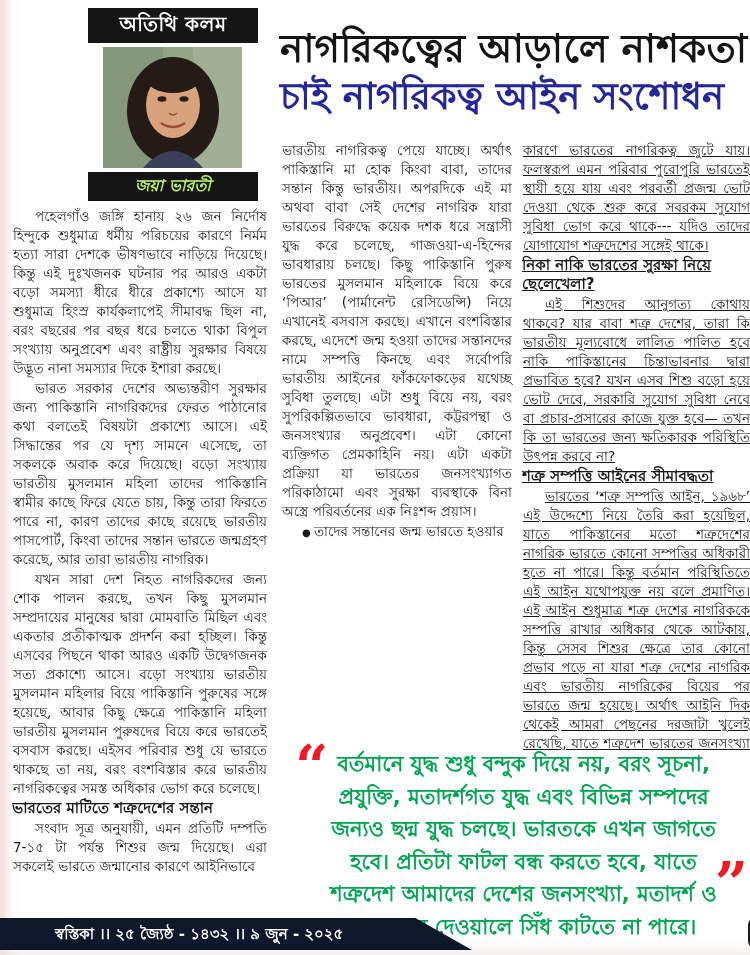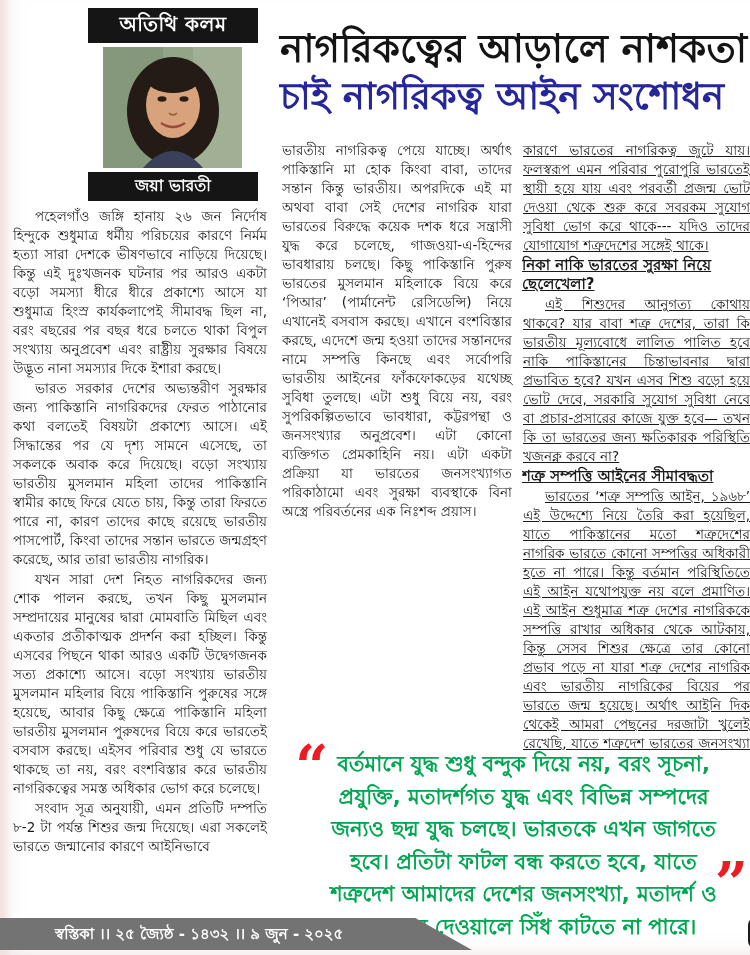--- a/index.html
+++ b/index.html
@@ -16,22 +16,22 @@
   
   .kicker{position:absolute;left:88px;top:8px;width:170px;height:35px;
     background:#151515;color:#fff;display:flex;align-items:center;justify-content:center;
     font-size:20px;font-weight:bold;letter-spacing:.5px;}
   .headline{position:absolute;left:280px;top:26px;width:480px;text-align:left;}
   .headline .l1{margin:0;font-size:39px;line-height:1.2;font-weight:700;color:#141414;}
   .headline .l2{margin:2px 0 0 0;font-size:37px;line-height:1.2;font-weight:700;}
   .photo{position:absolute;left:103px;top:47px;width:139px;height:121px;overflow:hidden;background:#8fa08a;}
   .photo svg{display:block;width:100%;height:100%;}
   .caption{position:absolute;left:88px;top:172px;width:170px;height:29px;
-    background:#151515;color:#ffffff;display:flex;align-items:center;justify-content:center;
-    font-size:16px;font-weight:bold;}
+    background:#151515;color:#bef264;display:flex;align-items:center;justify-content:center;
+    font-size:16px;font-weight:bold;font-style:italic;}
   
   .col{position:absolute;font-size:13.5px;line-height:19px;text-align:justify;overflow:hidden;}
   .col1{left:12px;top:206px;width:256px;height:704px;}
   .col2{left:281px;top:140px;width:232px;height:600px;}
   .col3{left:522px;top:140px;width:229px;height:614px;text-decoration:underline;}
   .col p{margin:1px;}
   .col .para{text-indent:22px;}
   .col .para.noindent{text-indent:0;}
   .col .subhead{margin:0;font-size:15px;line-height:19px;font-weight:bold;text-align:left;}
   .col .bullet{text-indent:20px;}
@@ -39,21 +39,21 @@
   
   .pullquote{position:absolute;left:295px;top:742px;width:453px;height:172px;}
   .pq-text{margin:0;padding:6px 26px 0 30px;text-align:center;
     font-size:21px;line-height:1.55;font-weight:bold;}
   .pq-mark{position:absolute;font-family:"DejaVu Serif","Liberation Serif",serif;
     font-size:58px;font-weight:bold;line-height:1;}
   .pq-open{left:0;top:-4px;}
   .pq-close{right:0;bottom:2px;}
   
   .footer-bar{position:absolute;left:0;top:918px;width:472px;height:32px;
-    background:#737373;color:#fff;display:flex;align-items:center;
+    background:#0f172a;color:#fff;display:flex;align-items:center;
     padding-left:55px;box-sizing:border-box;font-size:15px;font-weight:bold;
     clip-path:polygon(0 0,88% 0,100% 100%,0 100%);}
   .page-badge{position:absolute;right:16px;top:918px;width:30px;height:30px;
     background:#1b1b1b;color:#fff;border-radius:7px;display:flex;align-items:center;
     justify-content:center;font-size:15px;font-weight:bold;}
 </style>
 </head>
 <body>
 
 <div class="page">
@@ -85,29 +85,31 @@
   </div>
 
   <div class="caption">
     <span>জয়া ভারতী</span>
   </div>
 
   <div class="col col1">
       <p class="para">পহেলগাঁও জঙ্গি হানায় ২৬ জন নির্দোষ হিন্দুকে শুধুমাত্র ধর্মীয় পরিচয়ের কারণে নির্মম হত্যা সারা দেশকে ভীষণভাবে নাড়িয়ে দিয়েছে। কিন্তু এই দুঃখজনক ঘটনার পর আরও একটা বড়ো সমস্যা ধীরে ধীরে প্রকাশ্যে আসে যা শুধুমাত্র হিংস্র কার্যকলাপেই সীমাবদ্ধ ছিল না, বরং বছরের পর বছর ধরে চলতে থাকা বিপুল সংখ্যায় অনুপ্রবেশ এবং রাষ্ট্রীয় সুরক্ষার বিষয়ে উদ্ভূত নানা সমস্যার দিকে ইশারা করছে।</p>
       <p class="para">ভারত সরকার দেশের অভ্যন্তরীণ সুরক্ষার জন্য পাকিস্তানি নাগরিকদের ফেরত পাঠানোর কথা বলতেই বিষয়টা প্রকাশ্যে আসে। এই সিদ্ধান্তের পর যে দৃশ্য সামনে এসেছে, তা সকলকে অবাক করে দিয়েছে। বড়ো সংখ্যায় ভারতীয় মুসলমান মহিলা তাদের পাকিস্তানি স্বামীর কাছে ফিরে যেতে চায়, কিন্তু তারা ফিরতে পারে না, কারণ তাদের কাছে রয়েছে ভারতীয় পাসপোর্ট, কিংবা তাদের সন্তান ভারতে জন্মগ্রহণ করেছে, আর তারা ভারতীয় নাগরিক।</p>
       <p class="para">যখন সারা দেশ নিহত নাগরিকদের জন্য শোক পালন করছে, তখন কিছু মুসলমান সম্প্রদায়ের মানুষের দ্বারা মোমবাতি মিছিল এবং একতার প্রতীকাত্মক প্রদর্শন করা হচ্ছিল। কিন্তু এসবের পিছনে থাকা আরও একটি উদ্বেগজনক সত্য প্রকাশ্যে আসে। বড়ো সংখ্যায় ভারতীয় মুসলমান মহিলার বিয়ে পাকিস্তানি পুরুষের সঙ্গে হয়েছে, আবার কিছু ক্ষেত্রে পাকিস্তানি মহিলা ভারতীয় মুসলমান পুরুষদের বিয়ে করে ভারতেই বসবাস করছে। এইসব পরিবার শুধু যে ভারতে থাকছে তা নয়, বরং বংশবিস্তার করে ভারতীয় নাগরিকত্বের সমস্ত অধিকার ভোগ করে চলেছে।</p>
-      <p class="para">সংবাদ সূত্র অনুযায়ী, এমন প্রতিটি দম্পতি ৮-2 টা পর্যন্ত শিশুর জন্ম দিয়েছে। এরা সকলেই ভারতে জন্মানোর কারণে আইনিভাবে</p>
+      <h3 class="subhead">ভারতের মাটিতে শত্রুদেশের সন্তান</h3>
+      <p class="para">সংবাদ সূত্র অনুযায়ী, এমন প্রতিটি দম্পতি 7-১৫ টা পর্যন্ত শিশুর জন্ম দিয়েছে। এরা সকলেই ভারতে জন্মানোর কারণে আইনিভাবে</p>
     </div>
   <div class="col col2">
       <p class="para noindent">ভারতীয় নাগরিকত্ব পেয়ে যাচ্ছে। অর্থাৎ পাকিস্তানি মা হোক কিংবা বাবা, তাদের সন্তান কিন্তু ভারতীয়। অপরদিকে এই মা অথবা বাবা সেই দেশের নাগরিক যারা ভারতের বিরুদ্ধে কয়েক দশক ধরে সন্ত্রাসী যুদ্ধ করে চলেছে, গাজওয়া-এ-হিন্দের ভাবধারায় চলছে। কিছু পাকিস্তানি পুরুষ ভারতের মুসলমান মহিলাকে বিয়ে করে ‘পিআর’ (পার্মানেন্ট রেসিডেন্সি) নিয়ে এখানেই বসবাস করছে। এখানে বংশবিস্তার করছে, এদেশে জন্ম হওয়া তাদের সন্তানদের নামে সম্পত্তি কিনছে এবং সর্বোপরি ভারতীয় আইনের ফাঁকফোকড়ের যথেচ্ছ সুবিধা তুলছে। এটা শুধু বিয়ে নয়, বরং সুপরিকল্পিতভাবে ভাবধারা, কট্টরপন্থা ও জনসংখ্যার অনুপ্রবেশ। এটা কোনো ব্যক্তিগত প্রেমকাহিনি নয়। এটা একটা প্রক্রিয়া যা ভারতের জনসংখ্যাগত পরিকাঠামো এবং সুরক্ষা ব্যবস্থাকে বিনা অস্ত্রে পরিবর্তনের এক নিঃশব্দ প্রয়াস।</p>
+      <p class="bullet">তাদের সন্তানের জন্ম ভারতে হওয়ার</p>
     </div>
   <div class="col col3">
       <p class="para noindent">কারণে ভারতের নাগরিকত্ব জুটে যায়। ফলস্বরূপ এমন পরিবার পুরোপুরি ভারতেই স্থায়ী হয়ে যায় এবং পরবর্তী প্রজন্ম ভোট দেওয়া থেকে শুরু করে সবরকম সুযোগ সুবিধা ভোগ করে থাকে--- যদিও তাদের যোগাযোগ শত্রুদেশের সঙ্গেই থাকে।</p>
       <h3 class="subhead">নিকা নাকি ভারতের সুরক্ষা নিয়ে ছেলেখেলা?</h3>
-      <p class="para">এই শিশুদের আনুগত্য কোথায় থাকবে? যার বাবা শত্রু দেশের, তারা কি ভারতীয় মূল্যবোধে লালিত পালিত হবে নাকি পাকিস্তানের চিন্তাভাবনার দ্বারা প্রভাবিত হবে? যখন এসব শিশু বড়ো হয়ে ভোট দেবে, সরকারি সুযোগ সুবিধা নেবে বা প্রচার-প্রসারের কাজে যুক্ত হবে— তখন কি তা ভারতের জন্য ক্ষতিকারক পরিস্থিতি খজনক্ন করবে না?</p>
+      <p class="para">এই শিশুদের আনুগত্য কোথায় থাকবে? যার বাবা শত্রু দেশের, তারা কি ভারতীয় মূল্যবোধে লালিত পালিত হবে নাকি পাকিস্তানের চিন্তাভাবনার দ্বারা প্রভাবিত হবে? যখন এসব শিশু বড়ো হয়ে ভোট দেবে, সরকারি সুযোগ সুবিধা নেবে বা প্রচার-প্রসারের কাজে যুক্ত হবে— তখন কি তা ভারতের জন্য ক্ষতিকারক পরিস্থিতি উৎপন্ন করবে না?</p>
       <h3 class="subhead">শত্রু সম্পত্তি আইনের সীমাবদ্ধতা</h3>
       <p class="para">ভারতের ‘শত্রু সম্পত্তি আইন, ১৯৬৮’ এই উদ্দেশ্যে নিয়ে তৈরি করা হয়েছিল, যাতে পাকিস্তানের মতো শত্রুদেশের নাগরিক ভারতে কোনো সম্পত্তির অধিকারী হতে না পারে। কিন্তু বর্তমান পরিস্থিতিতে এই আইন যথোপযুক্ত নয় বলে প্রমাণিত। এই আইন শুধুমাত্র শত্রু দেশের নাগরিককে সম্পত্তি রাখার অধিকার থেকে আটকায়, কিন্তু সেসব শিশুর ক্ষেত্রে তার কোনো প্রভাব পড়ে না যারা শত্রু দেশের নাগরিক এবং ভারতীয় নাগরিকের বিয়ের পর ভারতে জন্ম হয়েছে। অর্থাৎ আইনি দিক থেকেই আমরা পেছনের দরজাটা খুলেই রেখেছি, যাতে শত্রুদেশ ভারতের জনসংখ্যা ও মূলধারার মধ্যে অনুপ্রবেশ করতে পারে।</p>
     </div>
 
   <div class="pullquote">
     <span class="pq-mark pq-open" id="pq-open" style="color: rgb(237, 28, 36);">“</span>
     <p class="pq-text" id="pq-text" style="color: rgb(0, 166, 81);">বর্তমানে যুদ্ধ শুধু বন্দুক দিয়ে নয়, বরং সূচনা, প্রযুক্তি, মতাদর্শগত যুদ্ধ এবং বিভিন্ন সম্পদের জন্যও ছদ্ম যুদ্ধ চলছে। ভারতকে এখন জাগতে হবে। প্রতিটা ফাটল বন্ধ করতে হবে, যাতে শত্রুদেশ আমাদের দেশের জনসংখ্যা, মতাদর্শ ও গণতন্ত্রের দেওয়ালে সিঁধ কাটতে না পারে।</p>
     <span class="pq-mark pq-close" id="pq-close" style="color: rgb(237, 28, 36);">”</span>
   </div>
 

